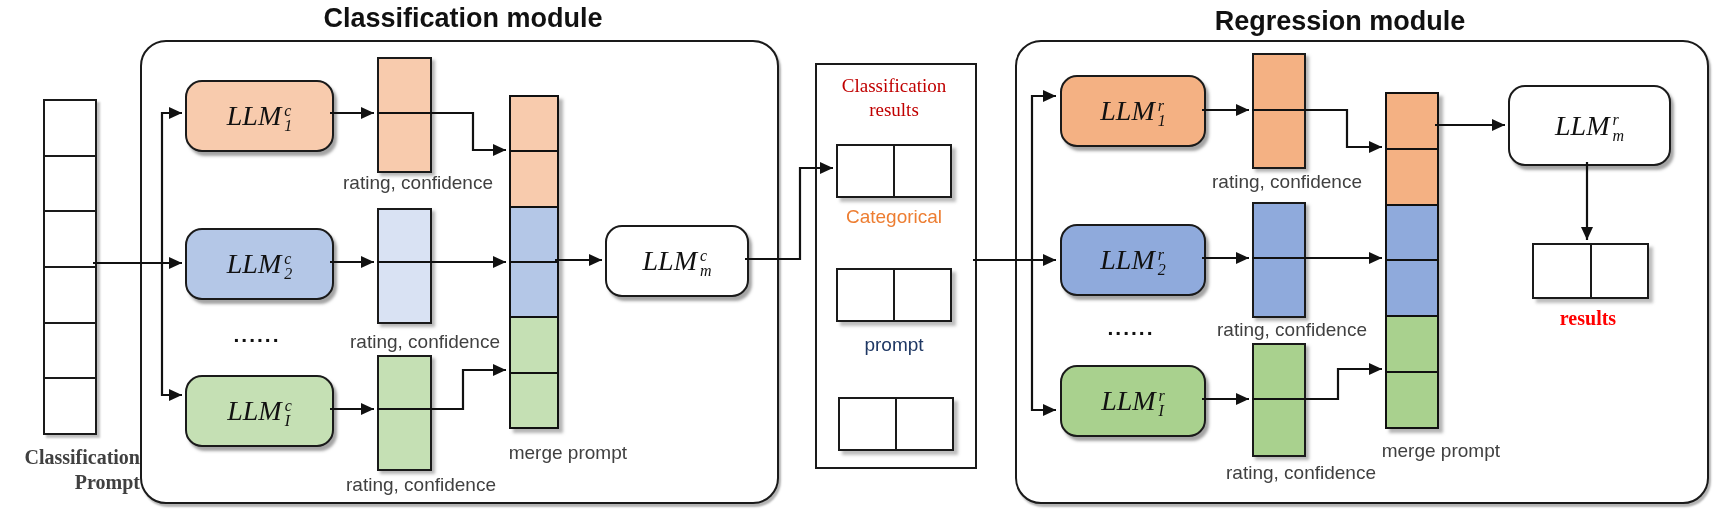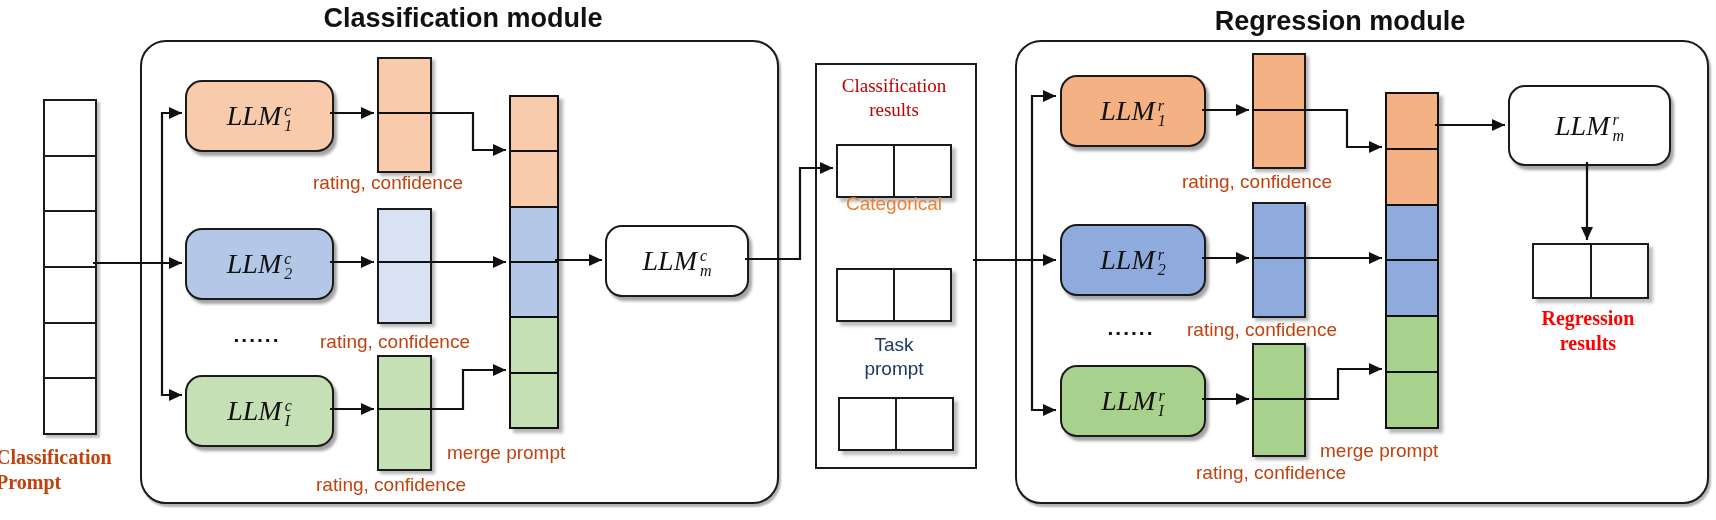--- a/index.html
+++ b/index.html
@@ -35,21 +35,21 @@
     box-shadow:3px 3px 2px rgba(0,0,0,0.25);}
   .stack>div{flex:1;background:#fff;}
   .stack>div+div{border-top:2.2px solid #1a1a1a;}
   
   .cellbox{display:flex;border:2.2px solid #1a1a1a;background:#fff;
     box-shadow:4px 4px 3px rgba(110,110,110,0.45);}
   .cellbox>div{flex:1;background:#fff;}
   .cellbox>div+div{border-left:2.2px solid #1a1a1a;}
   
   .rp-outer{border:2px solid #1a1a1a;background:#ffffff;}
-  .blue-label{color:#c2410c;font-size:19px;text-align:left;line-height:23px;white-space:nowrap;}
+  .blue-label{color:#404040;font-size:19px;text-align:right;line-height:23px;white-space:nowrap;}
   .bold{font-weight:bold;font-family:Liberation Serif, serif;}
   .center{text-align:center;}
   .dots{font-weight:bold;font-size:21px;letter-spacing:2px;color:#111;text-align:center;}
   .rp-title{font-size:19px;text-align:center;line-height:24px;}
   svg.wires{position:absolute;left:0;top:0;pointer-events:none;}
   
   .c-or{background:#F8CBAD;} .c-bl{background:#B4C7E7;} .c-bl-light{background:#D9E2F3;} .c-gr{background:#C5E0B4;}
   .r-or{background:#F4B183;} .r-bl{background:#8FAADC;} .r-gr{background:#A9D18E;}
   .white-fill{background:#ffffff;}
 </style>
@@ -128,29 +128,28 @@
 
   <div class="abs rp-outer" style="left:815px;top:63px;width:158px;height:402px;"></div>
   <div class="abs rp-title bold" style="left:816px;top:74px;width:156px;color:#C00000;font-weight:normal;">
     <div>Classification</div>
     <div>results</div>
   </div>
   <div class="abs cellbox" style="left:836px;top:144px;width:112px;height:50px;">
       <div></div>
       <div></div>
     </div>
-  <div class="abs rp-title" style="left:816px;top:192px;width:156px;color:#ED7D31;">
+  <div class="abs rp-title" style="left:816px;top:205px;width:156px;color:#ED7D31;">
     <div>Categorical</div>
   </div>
   <div class="abs cellbox" style="left:836px;top:268px;width:112px;height:50px;">
       <div></div>
       <div></div>
     </div>
   <div class="abs rp-title" style="left:816px;top:333px;width:156px;color:#1F3864;">
-    <div>Task</div>
     <div>prompt</div>
   </div>
   <div class="abs cellbox" style="left:838px;top:397px;width:112px;height:50px;">
       <div></div>
       <div></div>
     </div>
 
   <div class="abs llm-box r-or" style="left:1060px;top:75px;width:142px;height:68px;">
     <span>LLM</span>
       <span class="supsub">
@@ -198,21 +197,20 @@
         <span>r</span>
         <span>m</span>
       </span>
   </div>
 
   <div class="abs cellbox" style="left:1532px;top:243px;width:113px;height:52px;">
       <div></div>
       <div></div>
     </div>
   <div class="abs center bold" style="left:1488px;top:306px;width:200px;color:#FF0000;font-size:20px;line-height:25px;">
-    <div>Regression</div>
     <div>results</div>
   </div>
 
   <svg class="wires" width="1716" height="520" viewBox="0 0 1716 520">
     <defs>
       <marker id="ah" markerUnits="userSpaceOnUse" markerWidth="14" markerHeight="12" refX="13" refY="6" orient="auto">
         <path d="M0,0 L13,6 L0,12 Z" fill="#111"></path>
       </marker>
     </defs>
     <g fill="none" stroke="#111" stroke-width="2.2">

